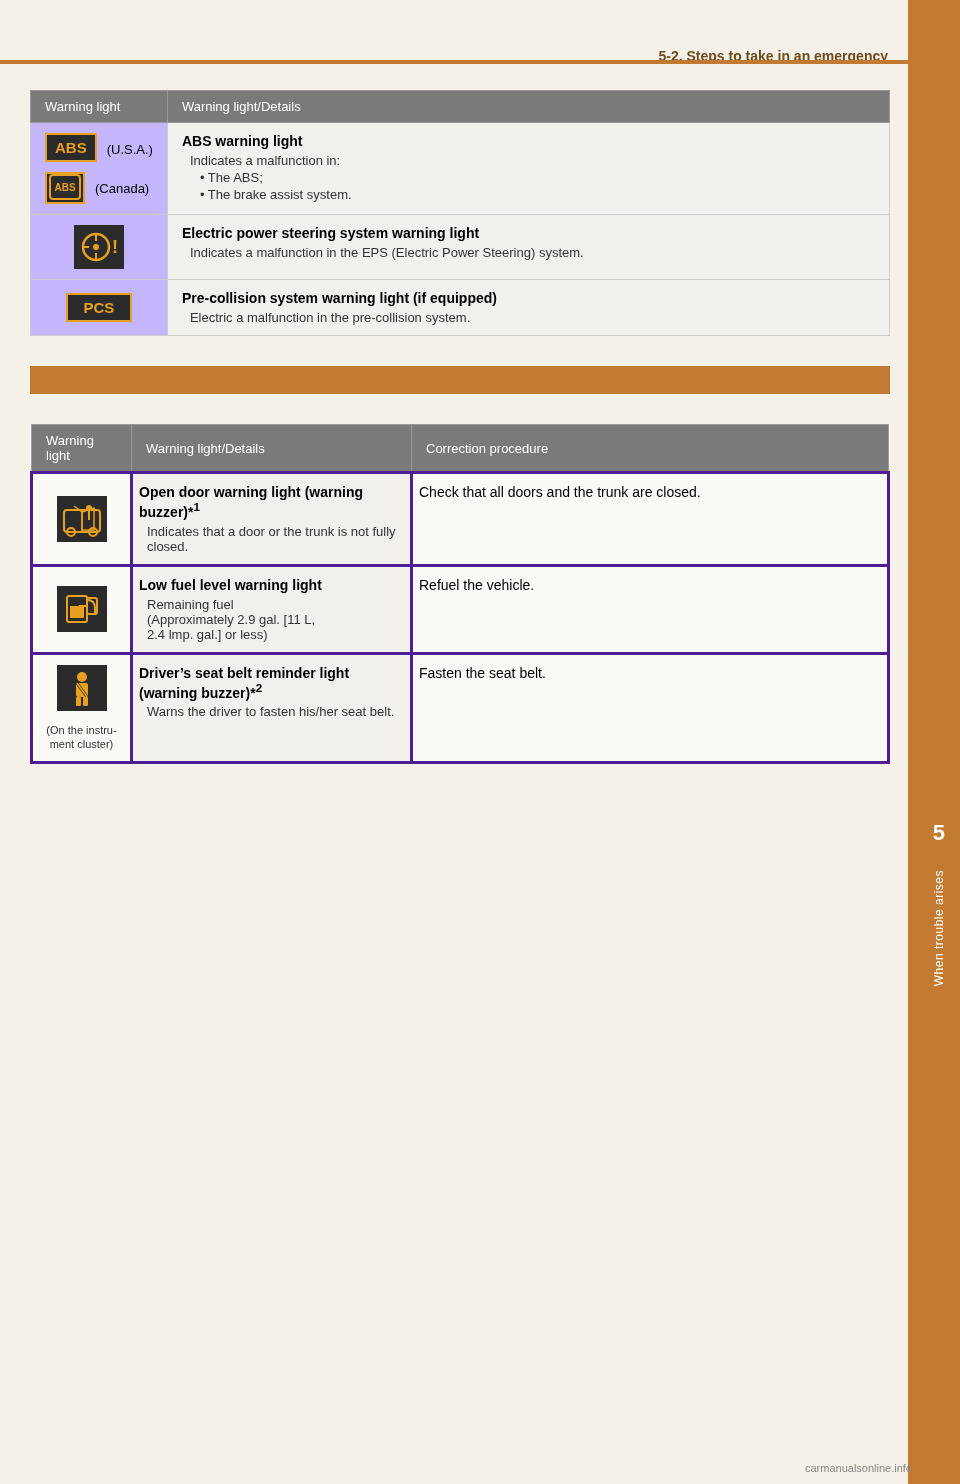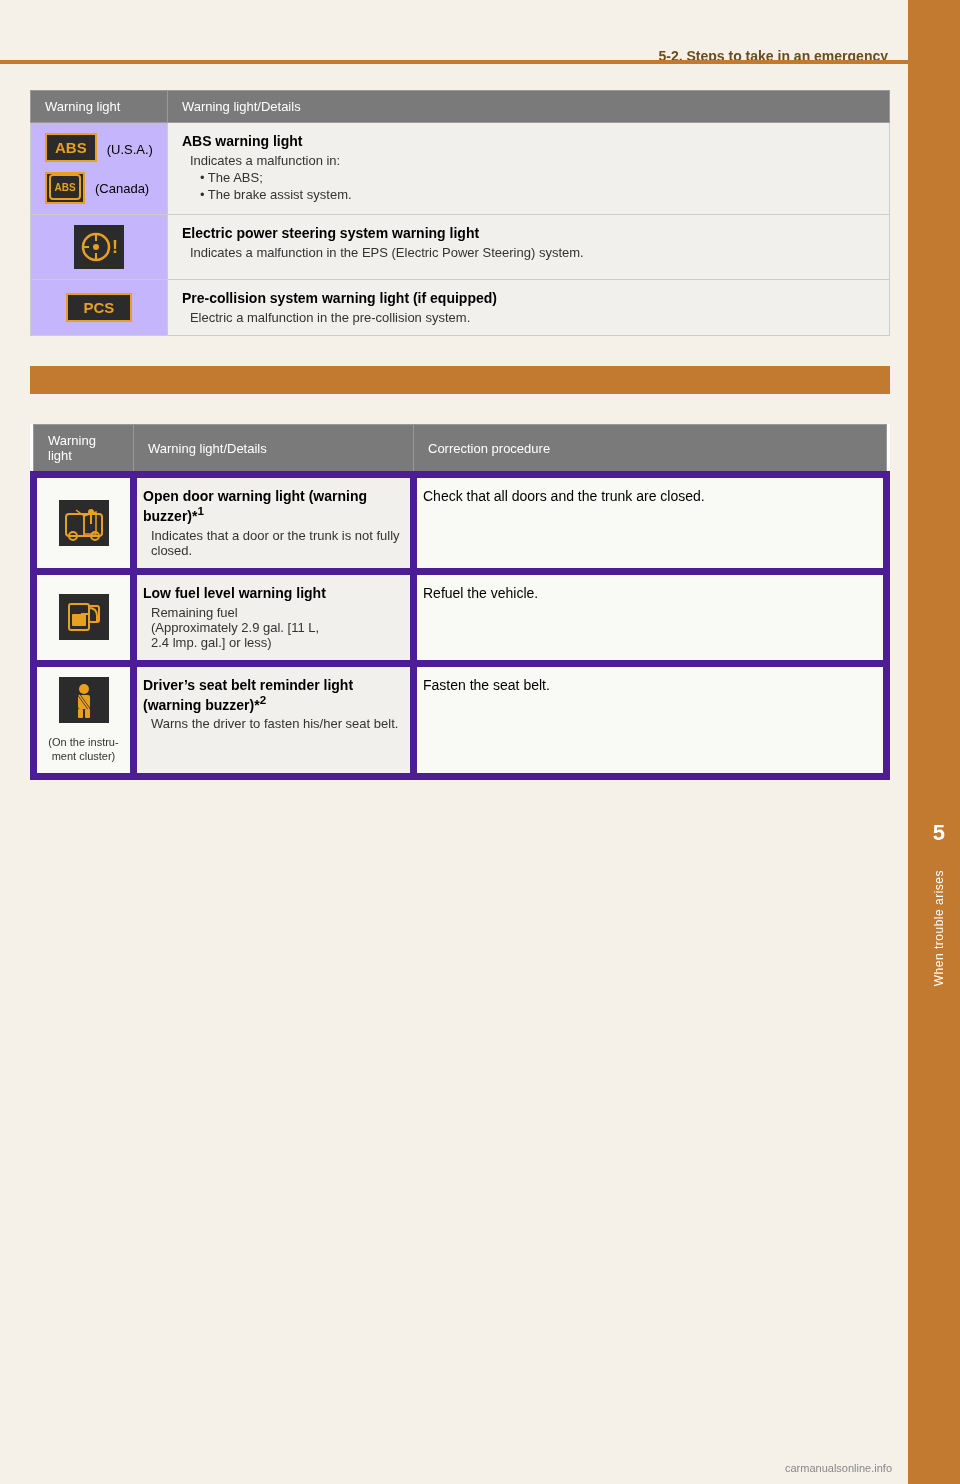--- a/index.html
+++ b/index.html
@@ -196,21 +196,21 @@
       background: #7a7a7a;
       color: white;
       padding: 8px 14px;
       text-align: left;
       font-size: 13px;
       font-weight: normal;
       border: 1px solid #999;
     }
     .second-table td {
       padding: 10px 6px;
-      border: 7px solid #4c1d95;
+      border: 3px solid #4c1d95;
       vertical-align: top;
     }
     .second-table .icon-cell {
       width: 100px;
       text-align: center;
       vertical-align: middle;
       background: #f9f9f5;
     }
     .second-table .detail-cell {
       background: #f2f0ec;
@@ -256,21 +256,21 @@
       color: #333;
       text-align: center;
       margin-top: 12px;
       line-height: 1.3;
     }
 
     
     .watermark {
       position: absolute;
       bottom: 10px;
-      right: 68px;
+      right: 48px;
       font-size: 11px;
       color: #888;
     }
 
     .abs-row {
       display: flex;
       flex-direction: column;
       align-items: flex-start;
       gap: 6px;
     }

